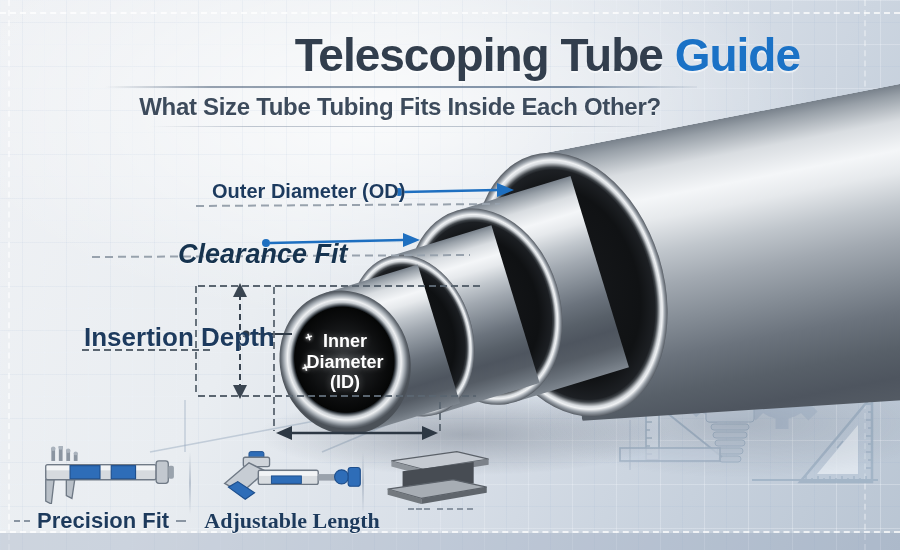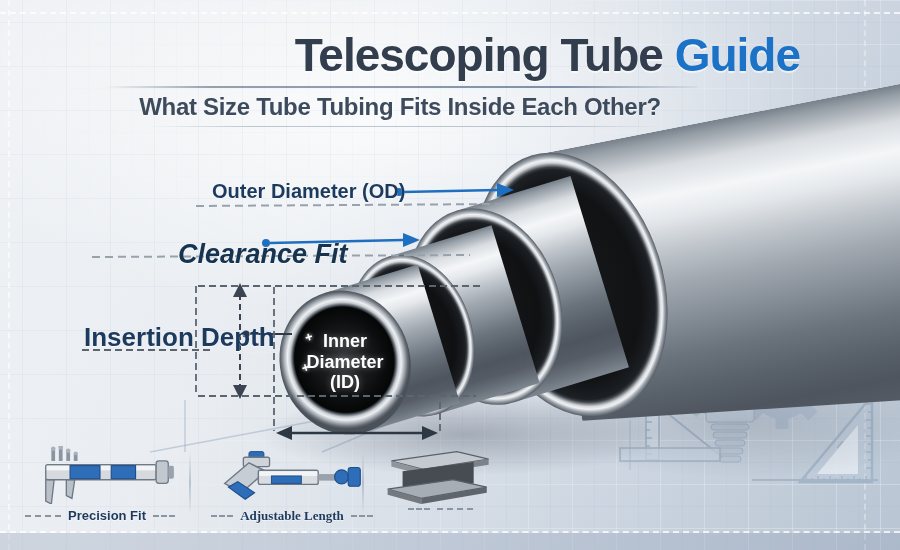--- a/index.html
+++ b/index.html
@@ -90,21 +90,21 @@
 
   
   .feature{position:absolute;top:446px;z-index:12;text-align:center;}
   .f1{left:14px;width:172px;}
   .f2{left:208px;width:168px;font-family:Liberation Serif, serif;}
   .f3{left:372px;width:136px;}
   .feature .ficon{display:block;margin:0 auto;}
   .frow{display:flex;align-items:center;justify-content:center;gap:7px;margin-top:4px;}
   .fdash{width:36px;height:0;border-top:2px dashed #8a95a2;}
   .fdash.short{width:22px;}
-  .flabel{font-size:13px;font-weight:bold;color:#1d3a5c;white-space:nowrap;text-shadow:0 1px 0 rgba(255,255,255,.55);}
+  .flabel{font-size:22px;font-weight:bold;color:#1d3a5c;white-space:nowrap;text-shadow:0 1px 0 rgba(255,255,255,.55);}
   .fsep{position:absolute;top:452px;width:2px;height:62px;z-index:12;
     background:linear-gradient(to bottom,rgba(140,155,175,0),rgba(140,155,175,.5),rgba(140,155,175,0));}
   .fsep1{left:189px;} .fsep2{left:362px;}
 </style>
 </head>
 <body>
 
 <div class="canvas">
   <div class="grid"></div>
   <div class="edge-dash top"></div>

